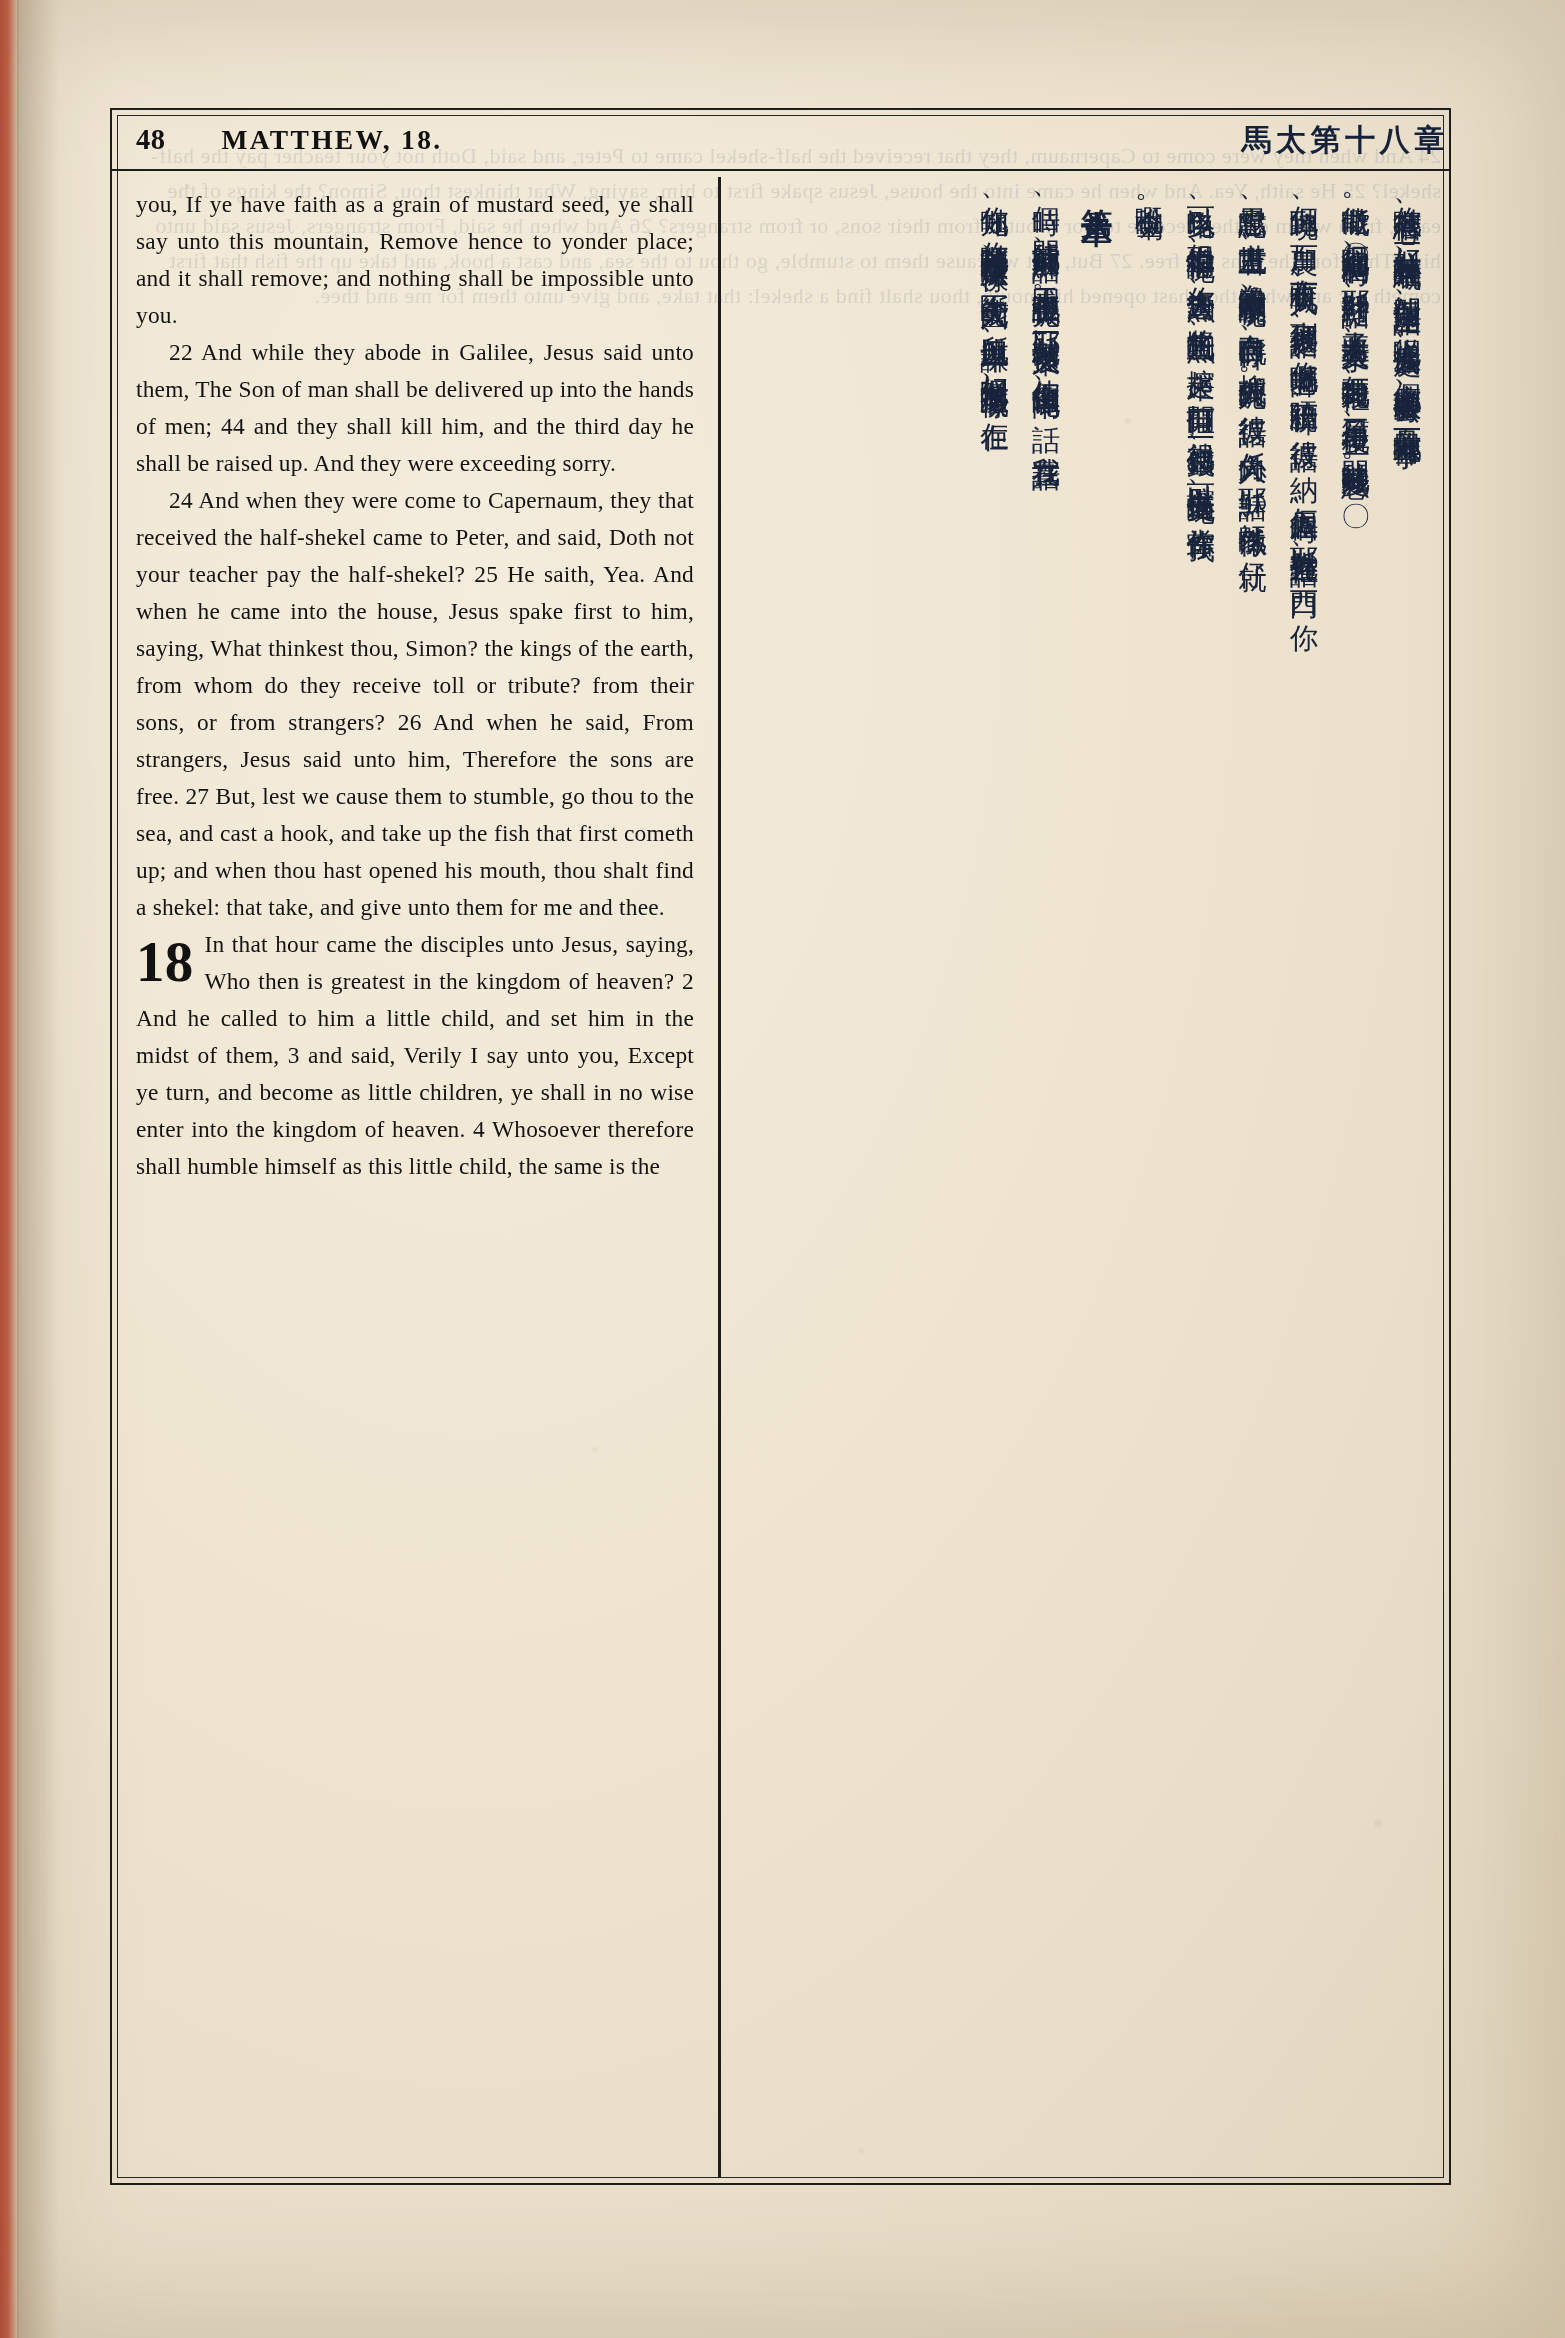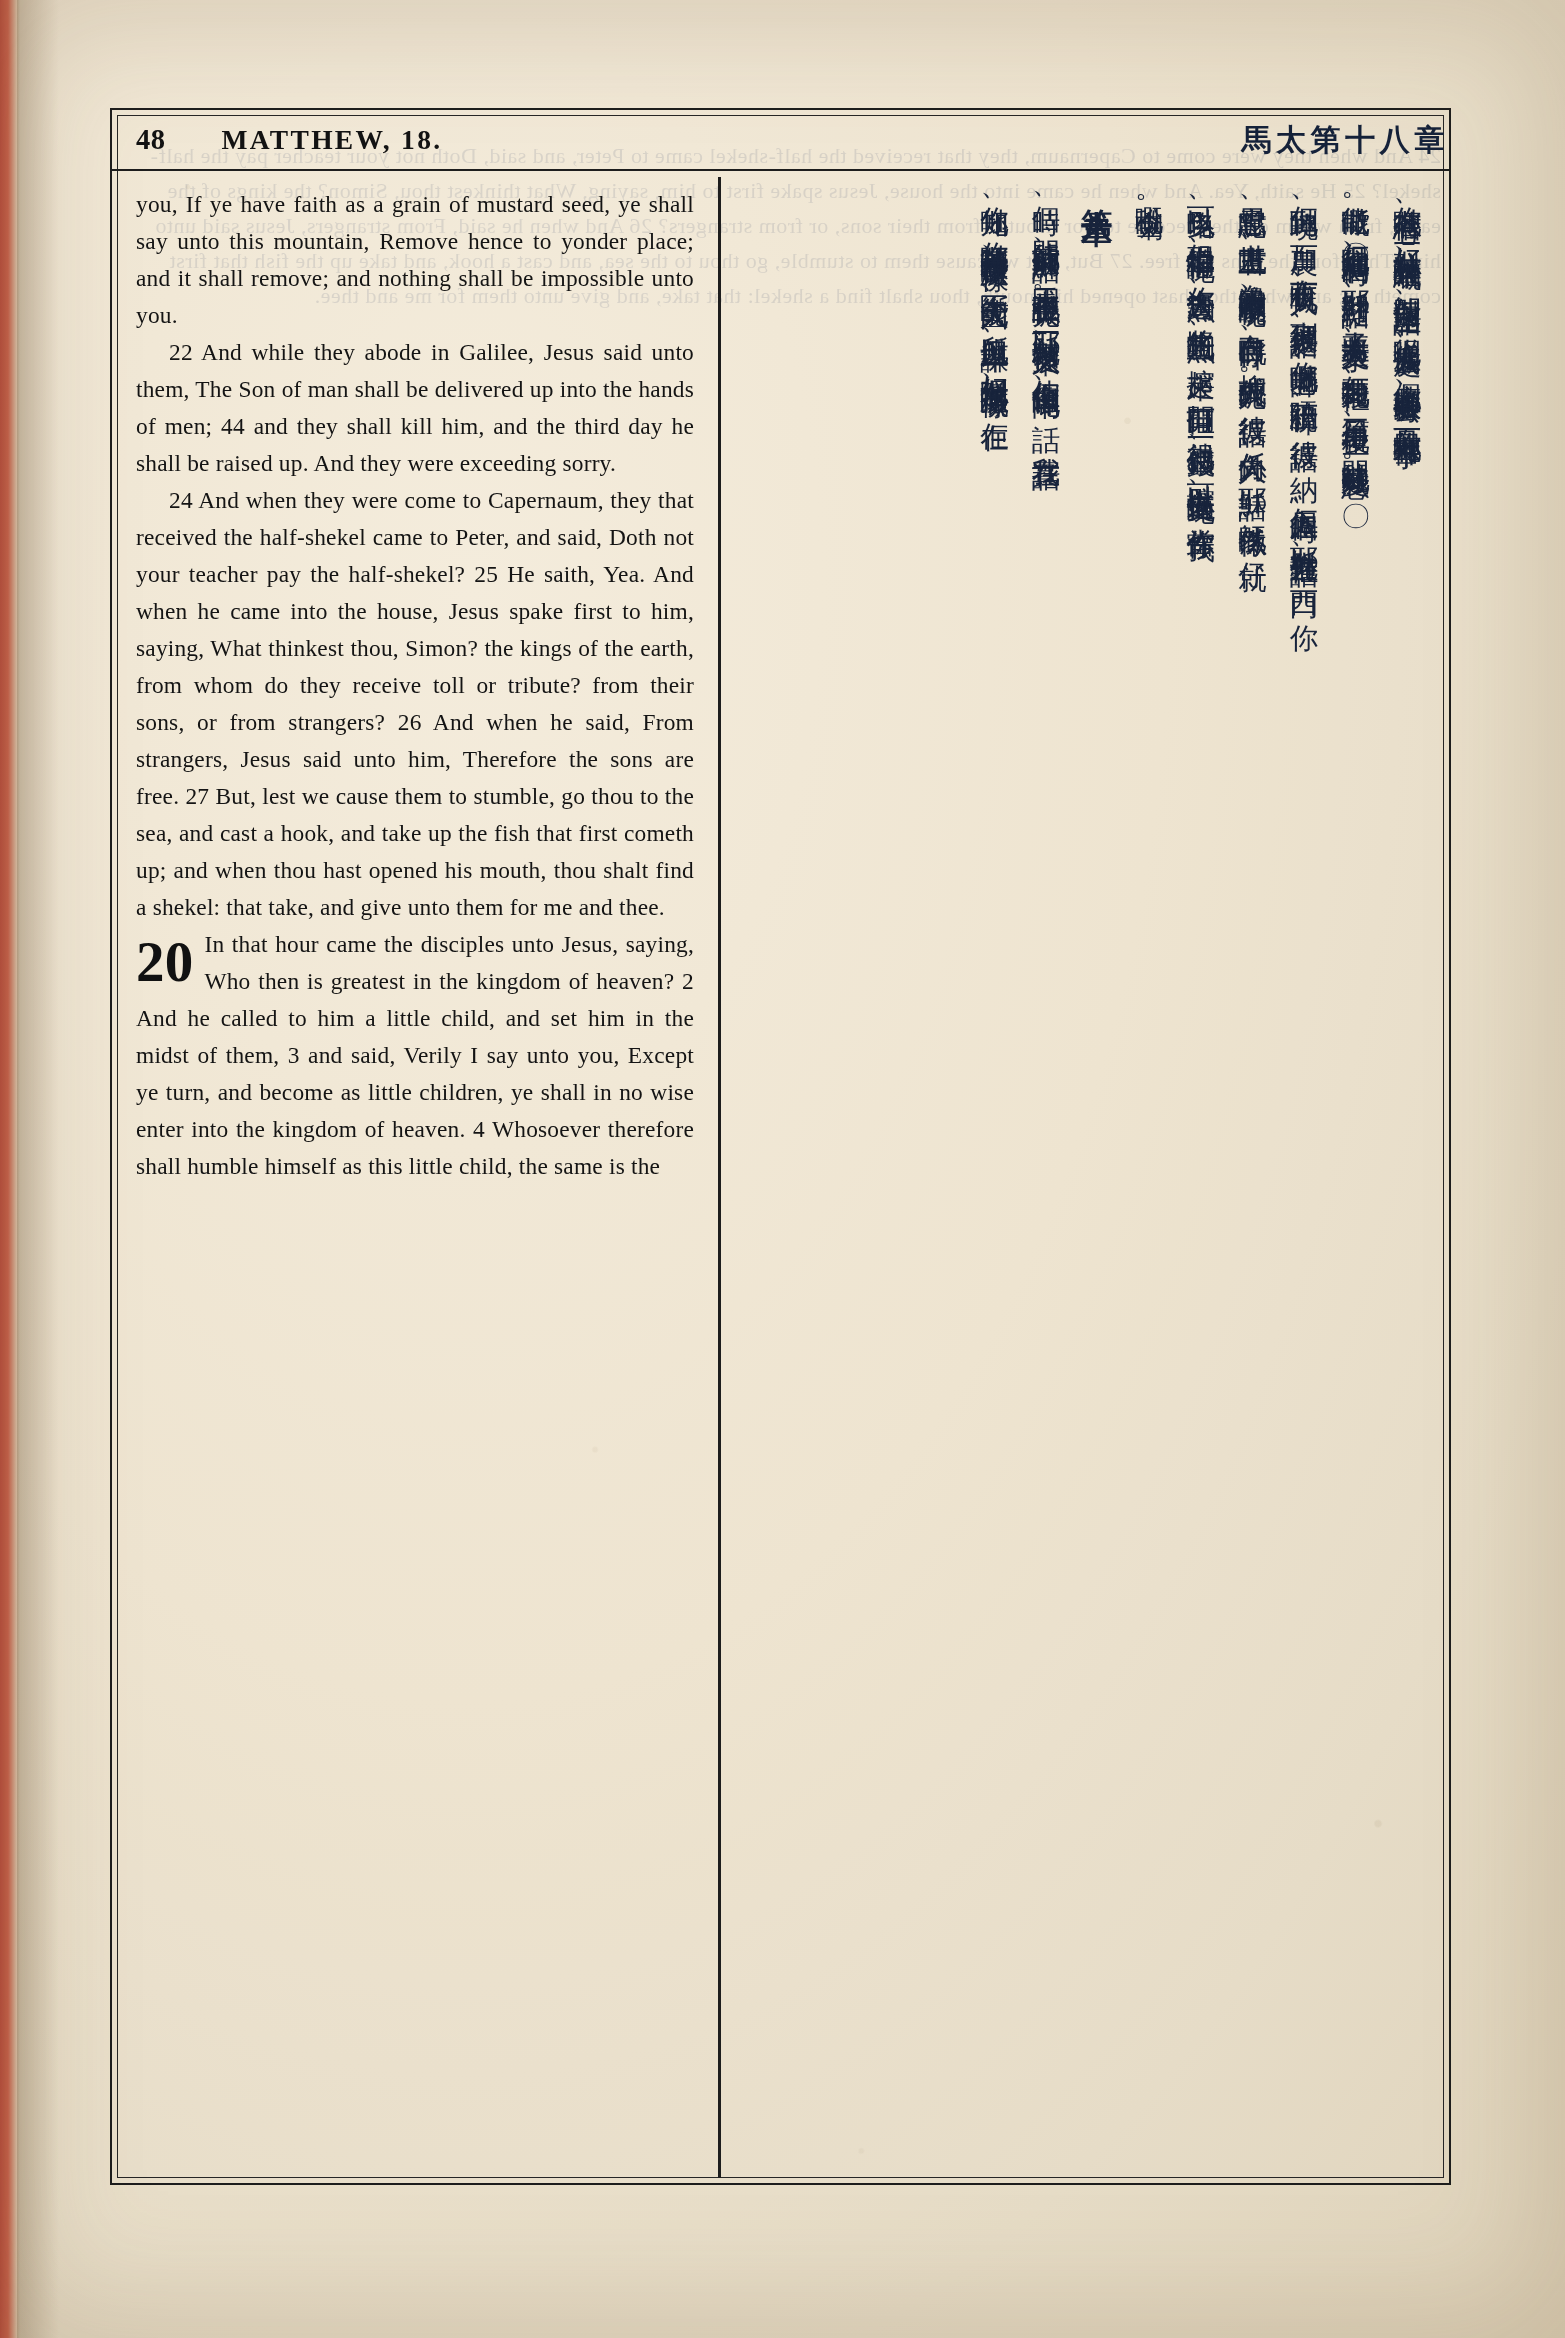--- a/index.html
+++ b/index.html
@@ -241,21 +241,21 @@
       <div id="running-head-cn">馬太第十八章</div>
     </div>
 
     <div id="panes">
 
       <div id="eng">
         <p class="par">you, If ye have faith as a grain of mustard seed, ye shall say unto this mountain, Remove hence to yonder place; and it shall remove; and nothing shall be impossible unto you.</p>
         <p class="par" style="text-indent:33px">22 And while they abode in Galilee, Jesus said unto them, The Son of man shall be delivered up into the hands of men; 44 and they shall kill him, and the third day he shall be raised up. And they were exceeding sorry.</p>
         <p class="par" style="text-indent:33px">24 And when they were come to Capernaum, they that received the half-shekel came to Peter, and said, Doth not your teacher pay the half-shekel? 25 He saith, Yea. And when he came into the house, Jesus spake first to him, saying, What thinkest thou, Simon? the kings of the earth, from whom do they receive toll or tribute? from their sons, or from strangers? 26 And when he said, From strangers, Jesus said unto him, Therefore the sons are free. 27 But, lest we cause them to stumble, go thou to the sea, and cast a hook, and take up the fish that first cometh up; and when thou hast opened his mouth, thou shalt find a shekel: that take, and give unto them for me and thee.</p>
         <div class="par dropcap-par">
-          <span class="dropcap">20</span>
+          <span class="dropcap">18</span>
           <span>In that hour came the disciples unto Jesus, saying, Who then is greatest in the kingdom of heaven? 2 And he called to him a little child, and set him in the midst of them, 3 and said, Verily I say unto you, Except ye turn, and become as little children, ye shall in no wise enter into the kingdom of heaven. 4 Whosoever therefore shall humble himself as this little child, the same is the</span>
         </div>
       </div>
 
       <div id="rule"></div>
 
       <div id="chi">
         <div class="ccol">你哋若有信心、好似一粒芥菜種咁細嘅、卽使對個座山話、從呢處搬去個處、個座山都必被搬去呀、而且你哋冇一件事不</div>
         <div class="ccol">能做嘅。〇佢哋居住加利利個時、耶穌對門徒話、人子將要交過人手、佢哋要殺死佢、第三日佢就復生、門徒哋就好憂愁。〇</div>
         <div class="ccol">佢哋到嘵、加百農、有收丁稅嘅人、來到彼得處話、你哋嘅老師、唔納丁稅咩、彼得話、納、佢入屋個時、耶穌先對住佢話、西門、你</div>

